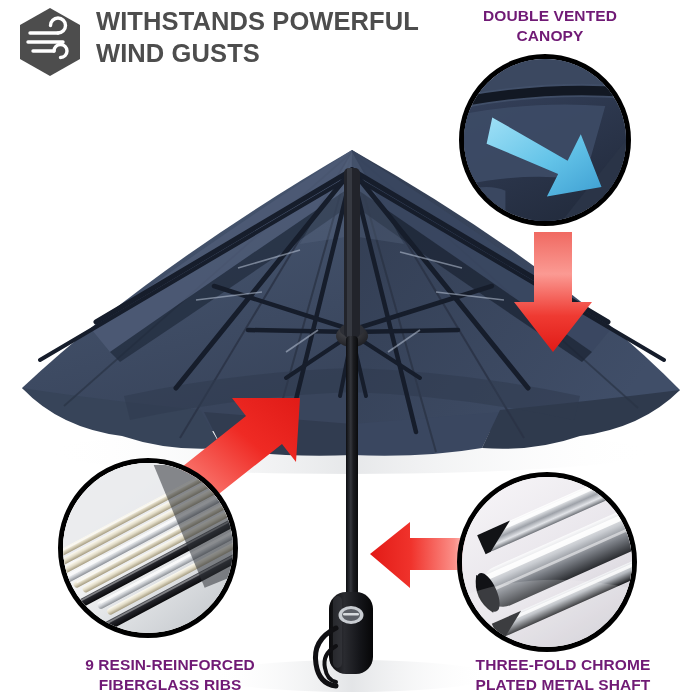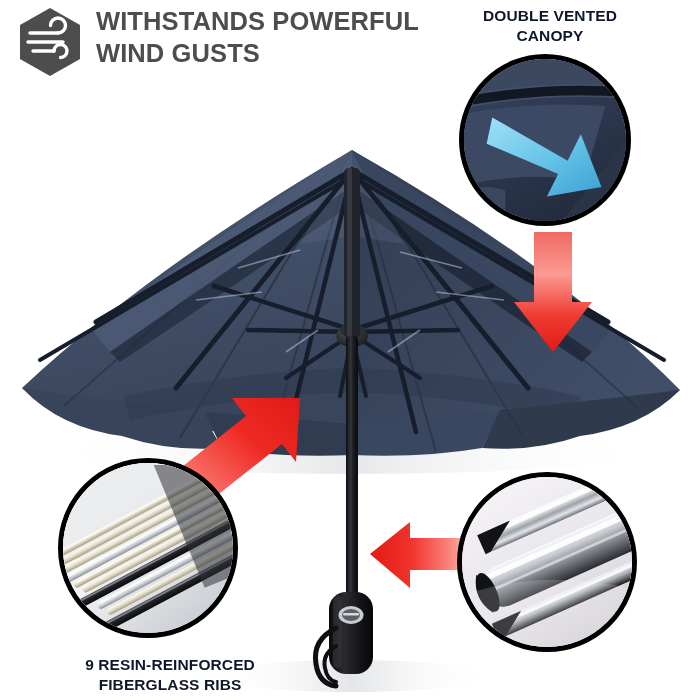--- a/index.html
+++ b/index.html
@@ -39,21 +39,21 @@
     line-height: 1.26;
     letter-spacing: 0.1px;
     text-transform: uppercase;
     white-space: pre-line;
   }
 
   
   .callout-label {
     position: absolute;
     text-align: center;
-    color: #0f172a;
+    color: #701a75;
     font-size: 15.5px;
     font-weight: bold;
     line-height: 1.28;
     letter-spacing: 0.1px;
     text-transform: uppercase;
     white-space: pre-line;
     z-index: 40;
   }
   #label-canopy   { left: 450px; top: 6px;   width: 200px; }
   #label-ribs     { left: 40px;  top: 655px; width: 260px; }
@@ -436,14 +436,16 @@
 
       <g transform="rotate(-24 90 90)">
         <rect x="10" y="126" width="214" height="18" rx="9" fill="url(#chromeC)"></rect>
         <rect x="12" y="128" width="210" height="3.5" rx="1.8" fill="#ffffff" opacity="0.8"></rect>
         <path d="M10 126 L44 126 L18 144 L10 144 Z" fill="#121316"></path>
       </g>
 
       <path d="M0 126 Q80 96 180 118 L180 180 L0 180 Z" fill="#ffffff" opacity="0.18"></path>
     </svg>
   </div>
+  <div class="callout-label" id="label-shaft">THREE-FOLD CHROME
+PLATED METAL SHAFT</div>
 
 </div>
 
 </body></html>

